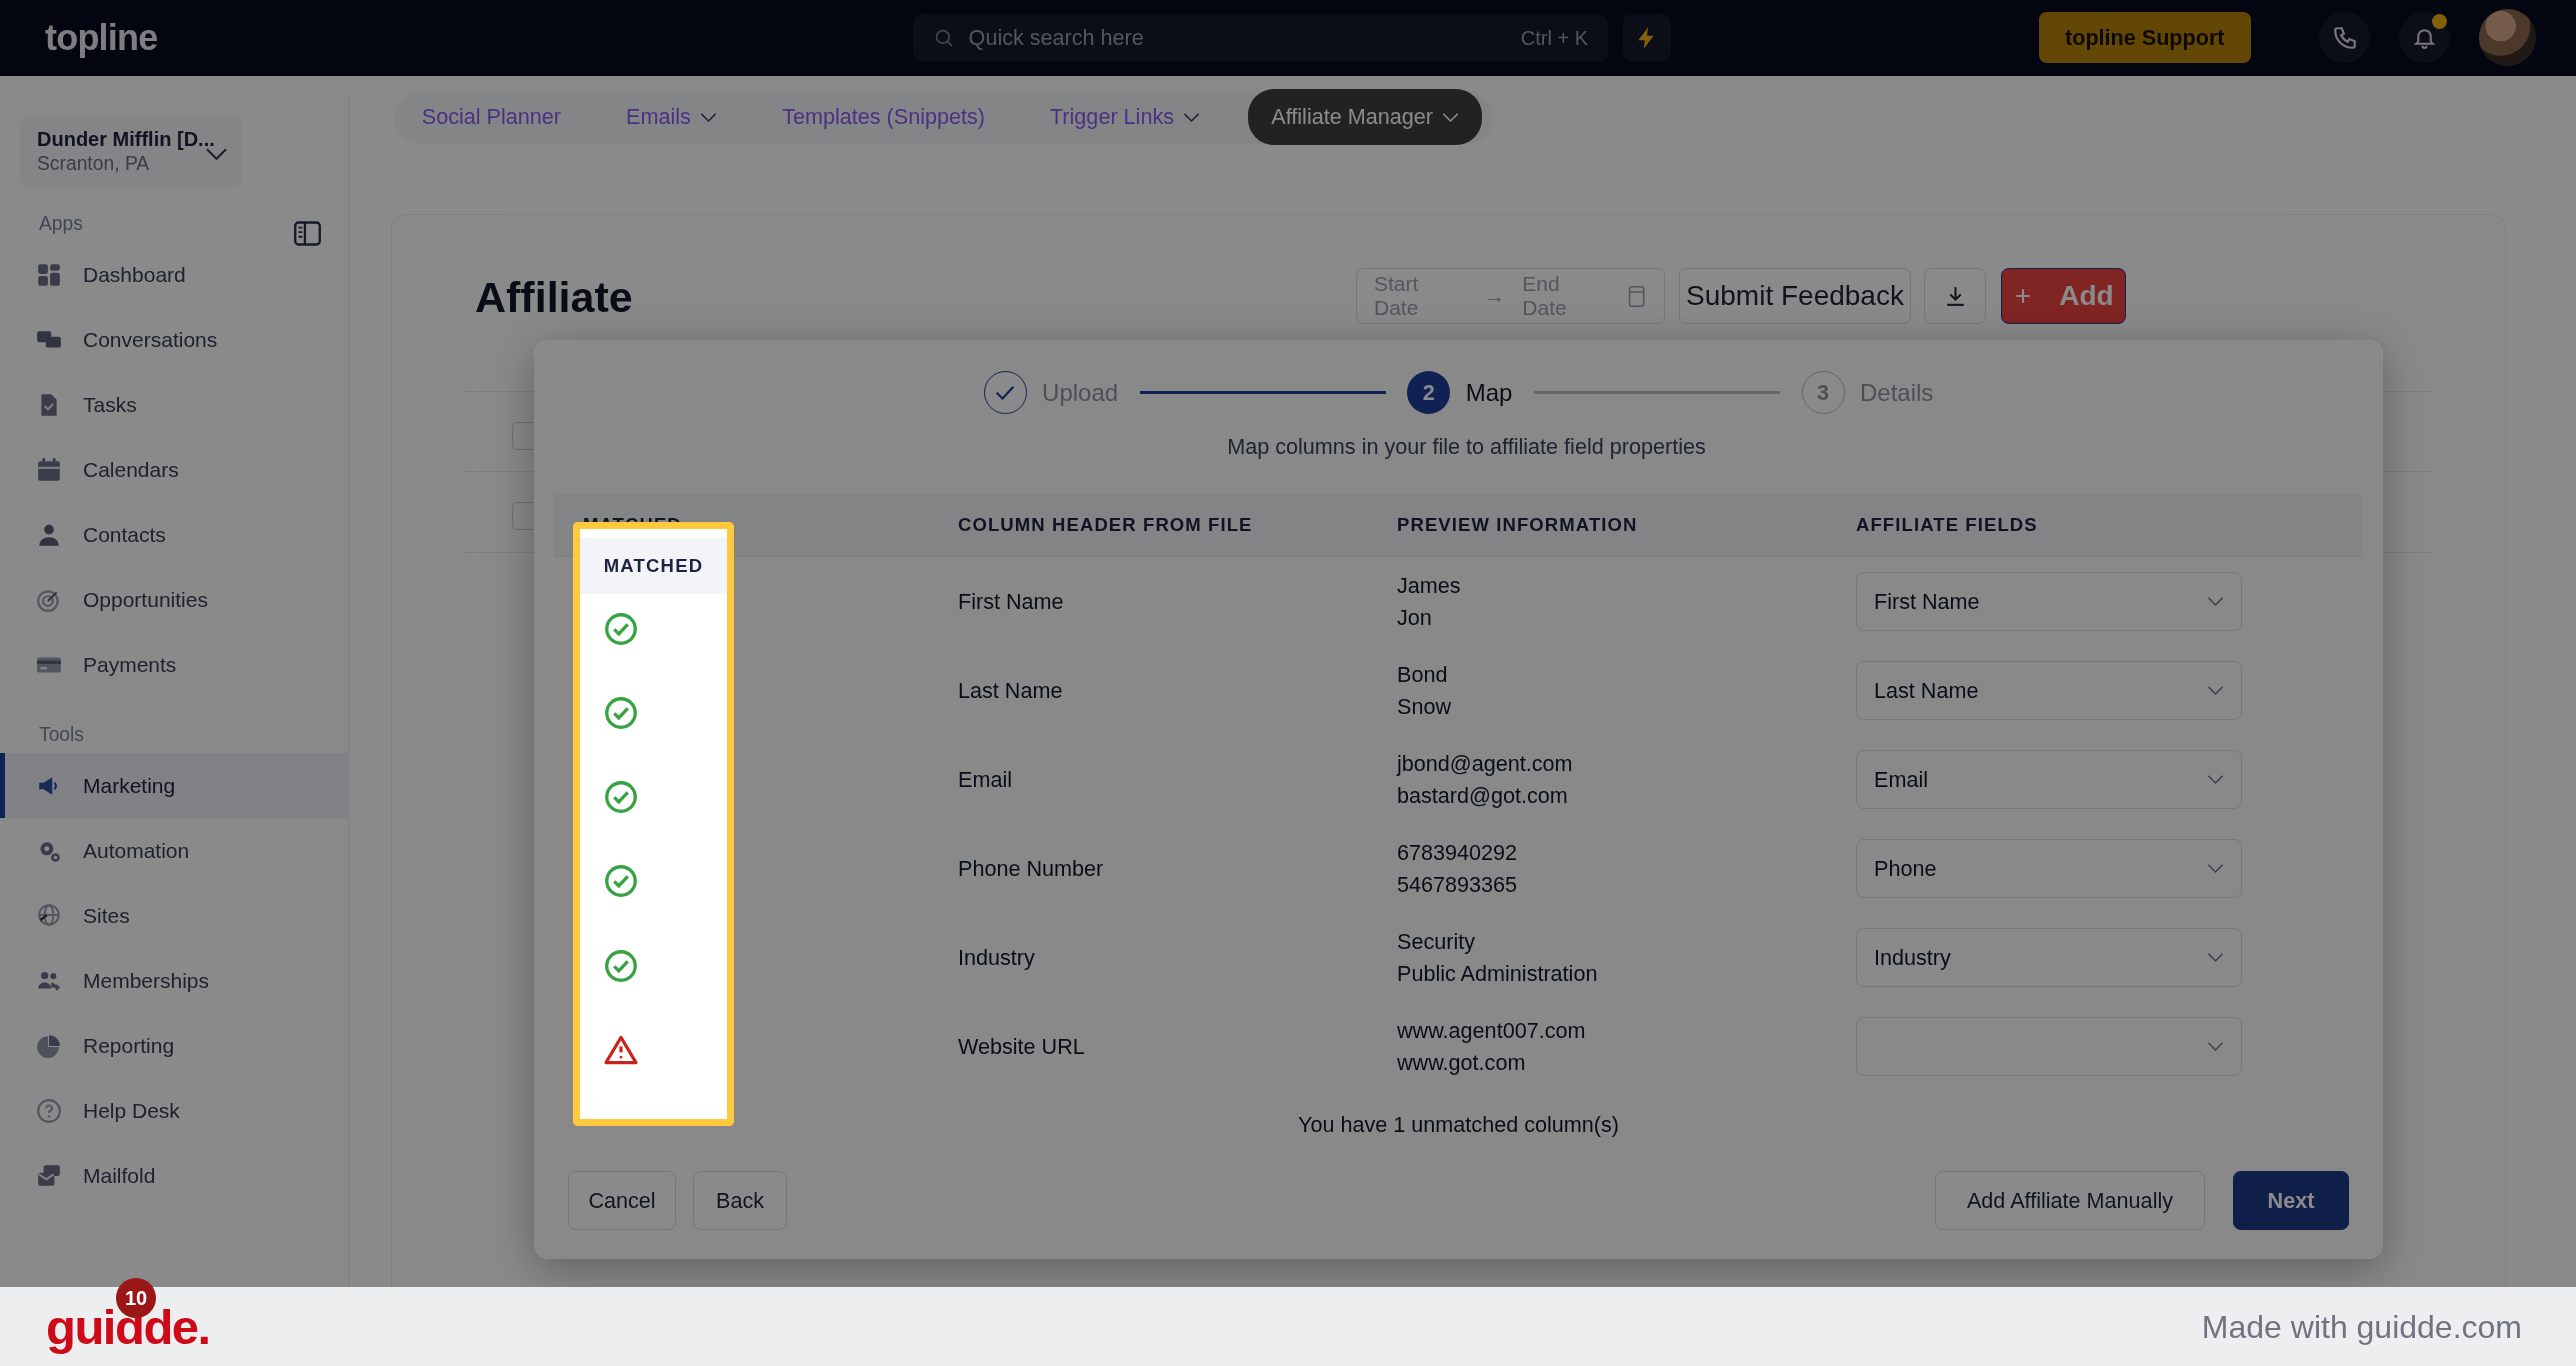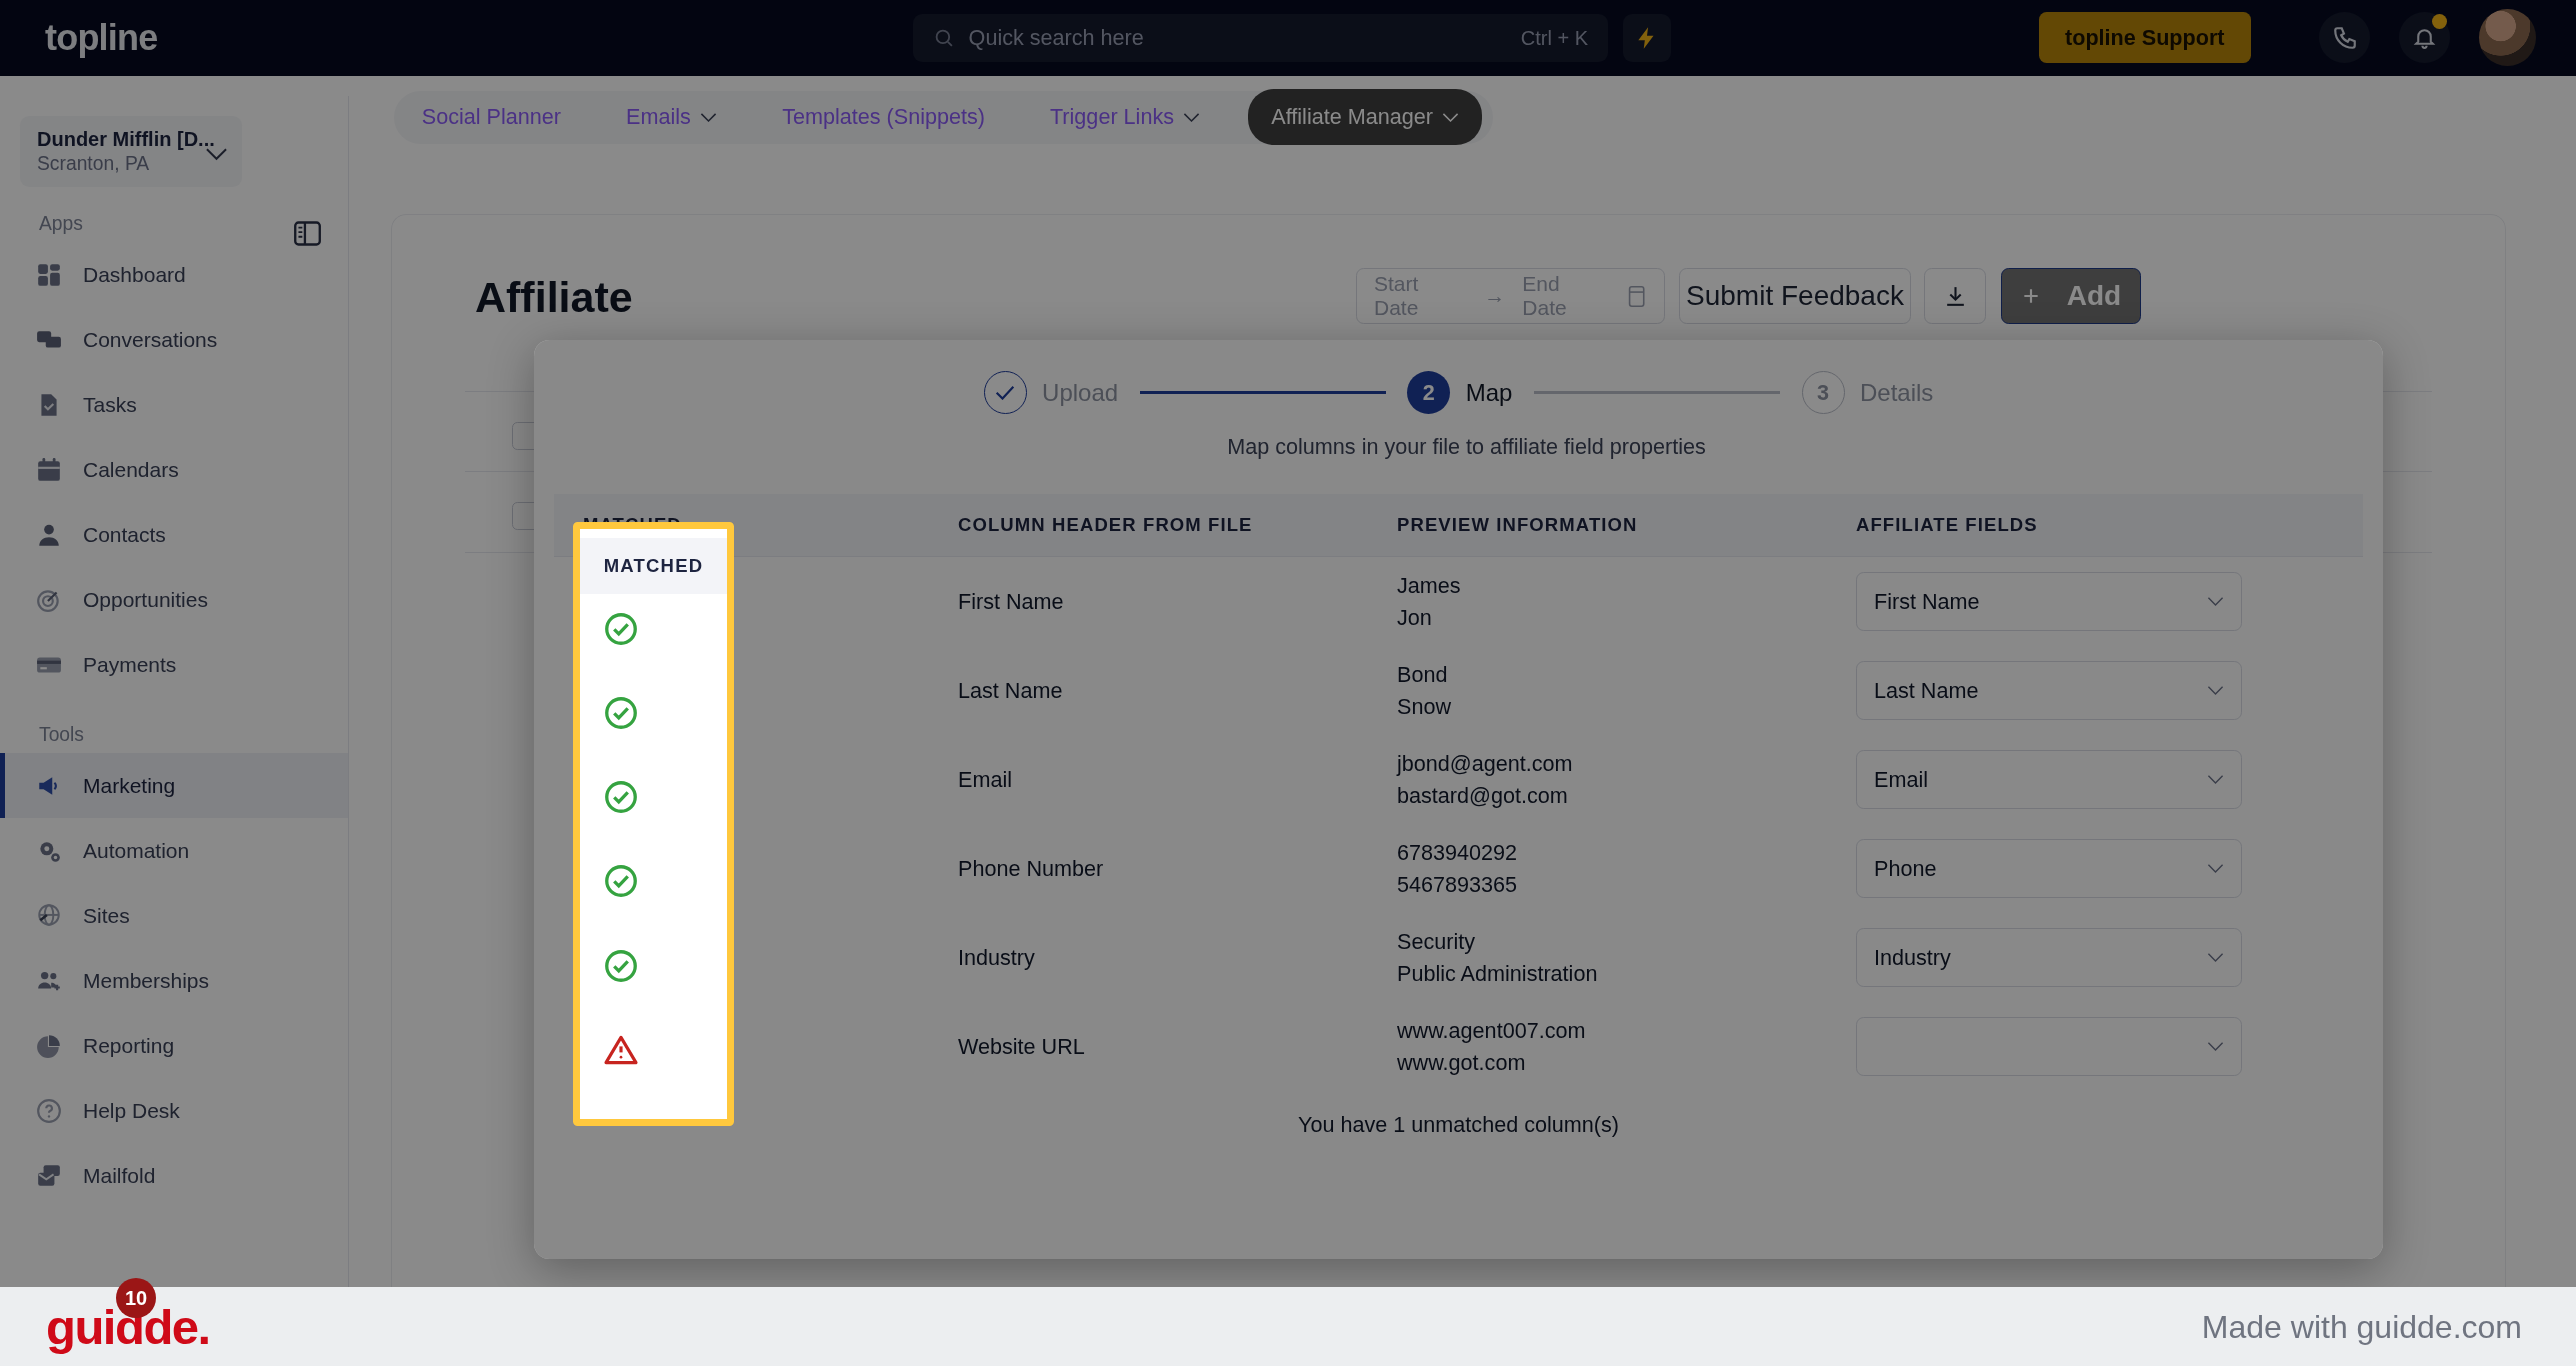--- a/index.html
+++ b/index.html
@@ -126,21 +126,21 @@
   .arrow-r { font-size: 21px; color: #9aa0b0; }
   .cal-ico { margin-left: auto; }
   .btn {
     position: absolute; top: 53px; height: 56px; border: 0.8px solid #d8dbe4; border-radius: 7.7px;
     display: flex; align-items: center; justify-content: center; font-size: 28px; color: #1f2637;
     background: #fff; white-space: nowrap;
   }
   .btn-feedback { left: 1287px; width: 232px; }
   .btn-download { left: 1532px; width: 62px; }
   .btn-add {
-    left: 1609px; width: 140px; background: #737373; border-color: #1e3a8a; color: #fff;
+    left: 1609px; width: 125px; background: #ef4444; border-color: #1e3a8a; color: #fff;
     gap: 26px; font-weight: 600;
   }
   .ghost-row {
     position: absolute; left: 73px; right: 73px; border-top: 0.8px solid #e6e8ee; height: 80px;
   }
   .ghost-cb {
     position: absolute; width: 28px; height: 28px; border: 0.8px solid #c9cdd8; border-radius: 5.4px;
   }
   .ghost-pill {
     position: absolute; border: 0.8px solid #dfe2ea; border-radius: 7.7px; height: 54px;
@@ -658,20 +658,26 @@
             <svg class="chev" width="17" height="10.8" viewBox="0 0 24 14" fill="none" stroke="#6b7288" stroke-width="2">
                 <path d="M2 2l10 10L22 2"></path>
               </svg>
           </div>
         </div>
       </div>
     </div>
 
     <div class="unmatched-note">You have 1 unmatched column(s)</div>
 
+    <div class="modal-foot">
+      <div class="mbtn mbtn-cancel">Cancel</div>
+      <div class="mbtn mbtn-back">Back</div>
+      <div class="mbtn mbtn-manual">Add Affiliate Manually</div>
+      <div class="mbtn mbtn-next">Next</div>
+    </div>
 
     <div class="modal-dim"></div>
   </div>
 
   <div class="highlight">
     <div class="hl-head">MATCHED</div>
     <div class="hl-list">
       <svg class="hl-icon" style="top: 17px;" viewBox="0 0 24 24" fill="none" stroke="#35a340" stroke-width="2.2">
           <circle cx="12" cy="12" r="9.5"></circle>
           <path d="M7.5 12.3l3 3 6-6.4"></path>

